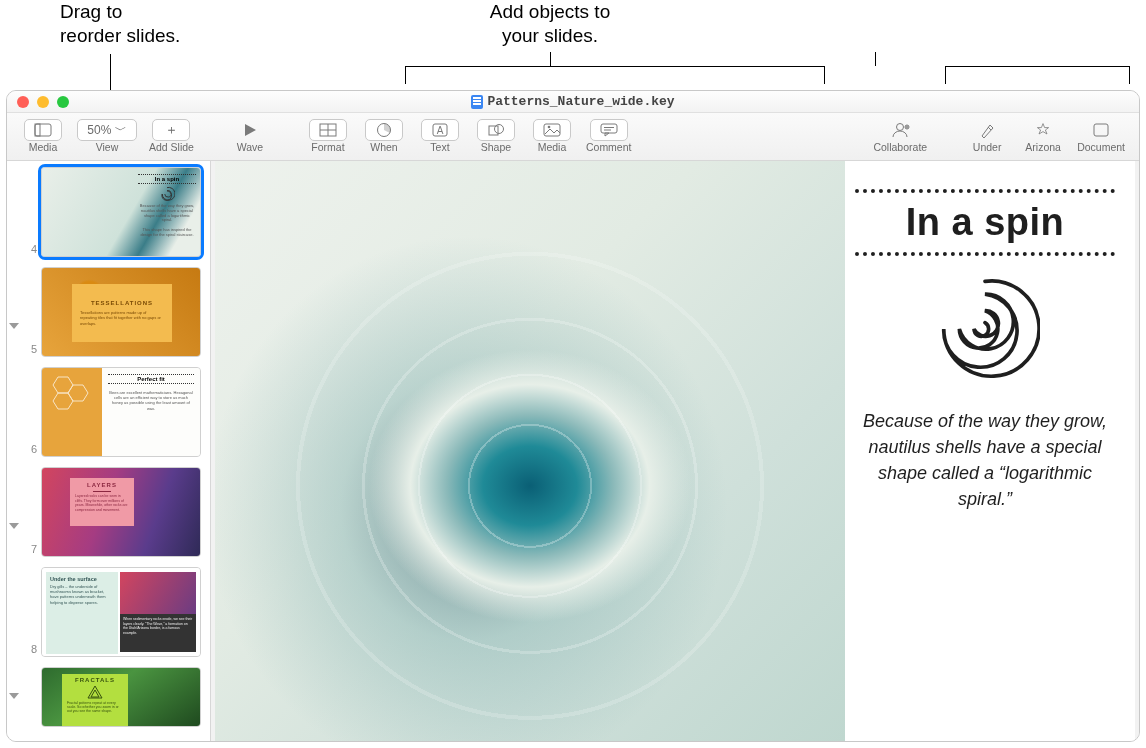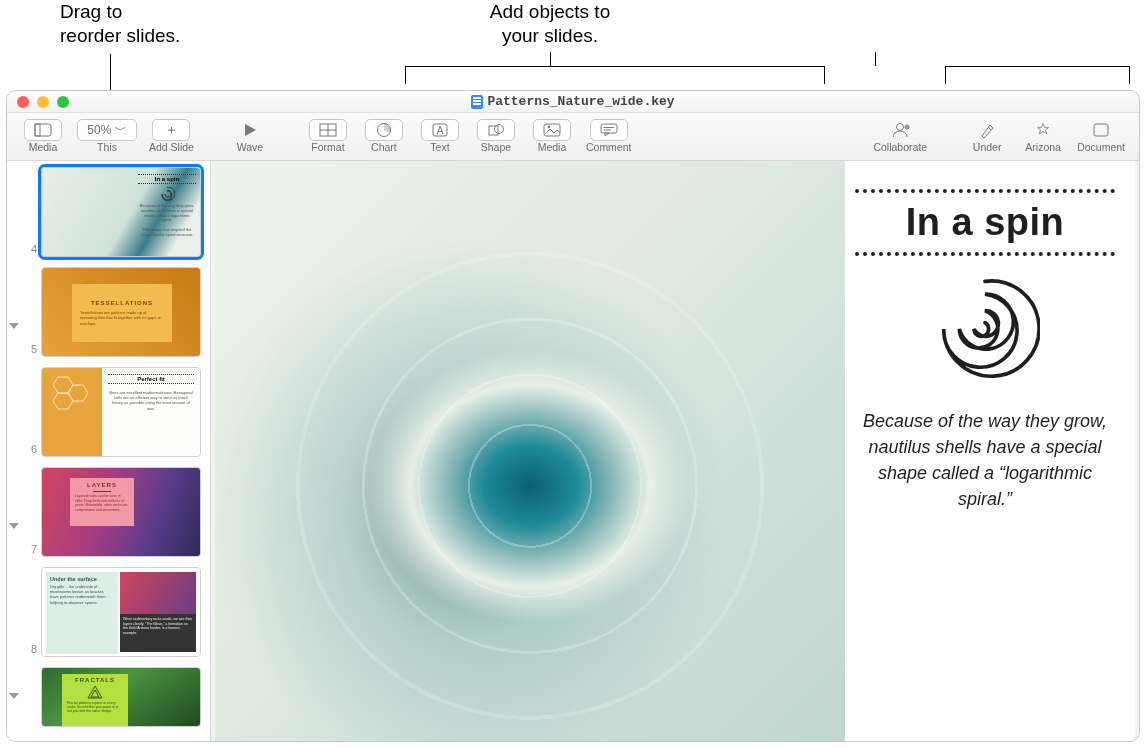--- a/index.html
+++ b/index.html
@@ -228,21 +228,21 @@
       <div class="ic">
           <svg width="18" height="14">
             <rect x="1" y="1" width="16" height="12" rx="2" fill="none" stroke="#7a7a7a"></rect>
             <rect x="1" y="1" width="5" height="12" fill="none" stroke="#7a7a7a"></rect>
           </svg>
         </div>
       <span>Media</span>
     </div>
     <div class="tbtn wide">
       <div class="ic"><span>50%</span>&nbsp;<span>﹀</span></div>
-      <span>This</span>
+      <span>View</span>
     </div>
     <div class="tbtn">
       <div class="ic">＋</div>
       <span>Add Slide</span>
     </div>
     <div style="width:18px"></div>
     <div class="tbtn">
       <div class="ic" style="border:none;background:none">
           <svg width="14" height="14">
             <polygon points="2,1 13,7 2,13" fill="#7a7a7a"></polygon>
@@ -261,21 +261,21 @@
         </div>
       <span>Format</span>
     </div>
     <div class="tbtn">
       <div class="ic">
           <svg width="16" height="16">
             <circle cx="8" cy="8" r="6.5" fill="none" stroke="#7a7a7a"></circle>
             <path d="M8 8 L8 1.5 A6.5 6.5 0 0 1 13.8 11 Z" fill="#7a7a7a" opacity="0.35"></path>
           </svg>
         </div>
-      <span>Chart</span>
+      <span>When</span>
     </div>
     <div class="tbtn">
       <div class="ic">
           <svg width="16" height="14">
             <rect x="1" y="1" width="14" height="12" rx="2" fill="none" stroke="#7a7a7a"></rect>
             <text x="8" y="11" font-size="10" text-anchor="middle" fill="#7a7a7a">A</text>
           </svg>
         </div>
       <span>Text</span>
     </div>

